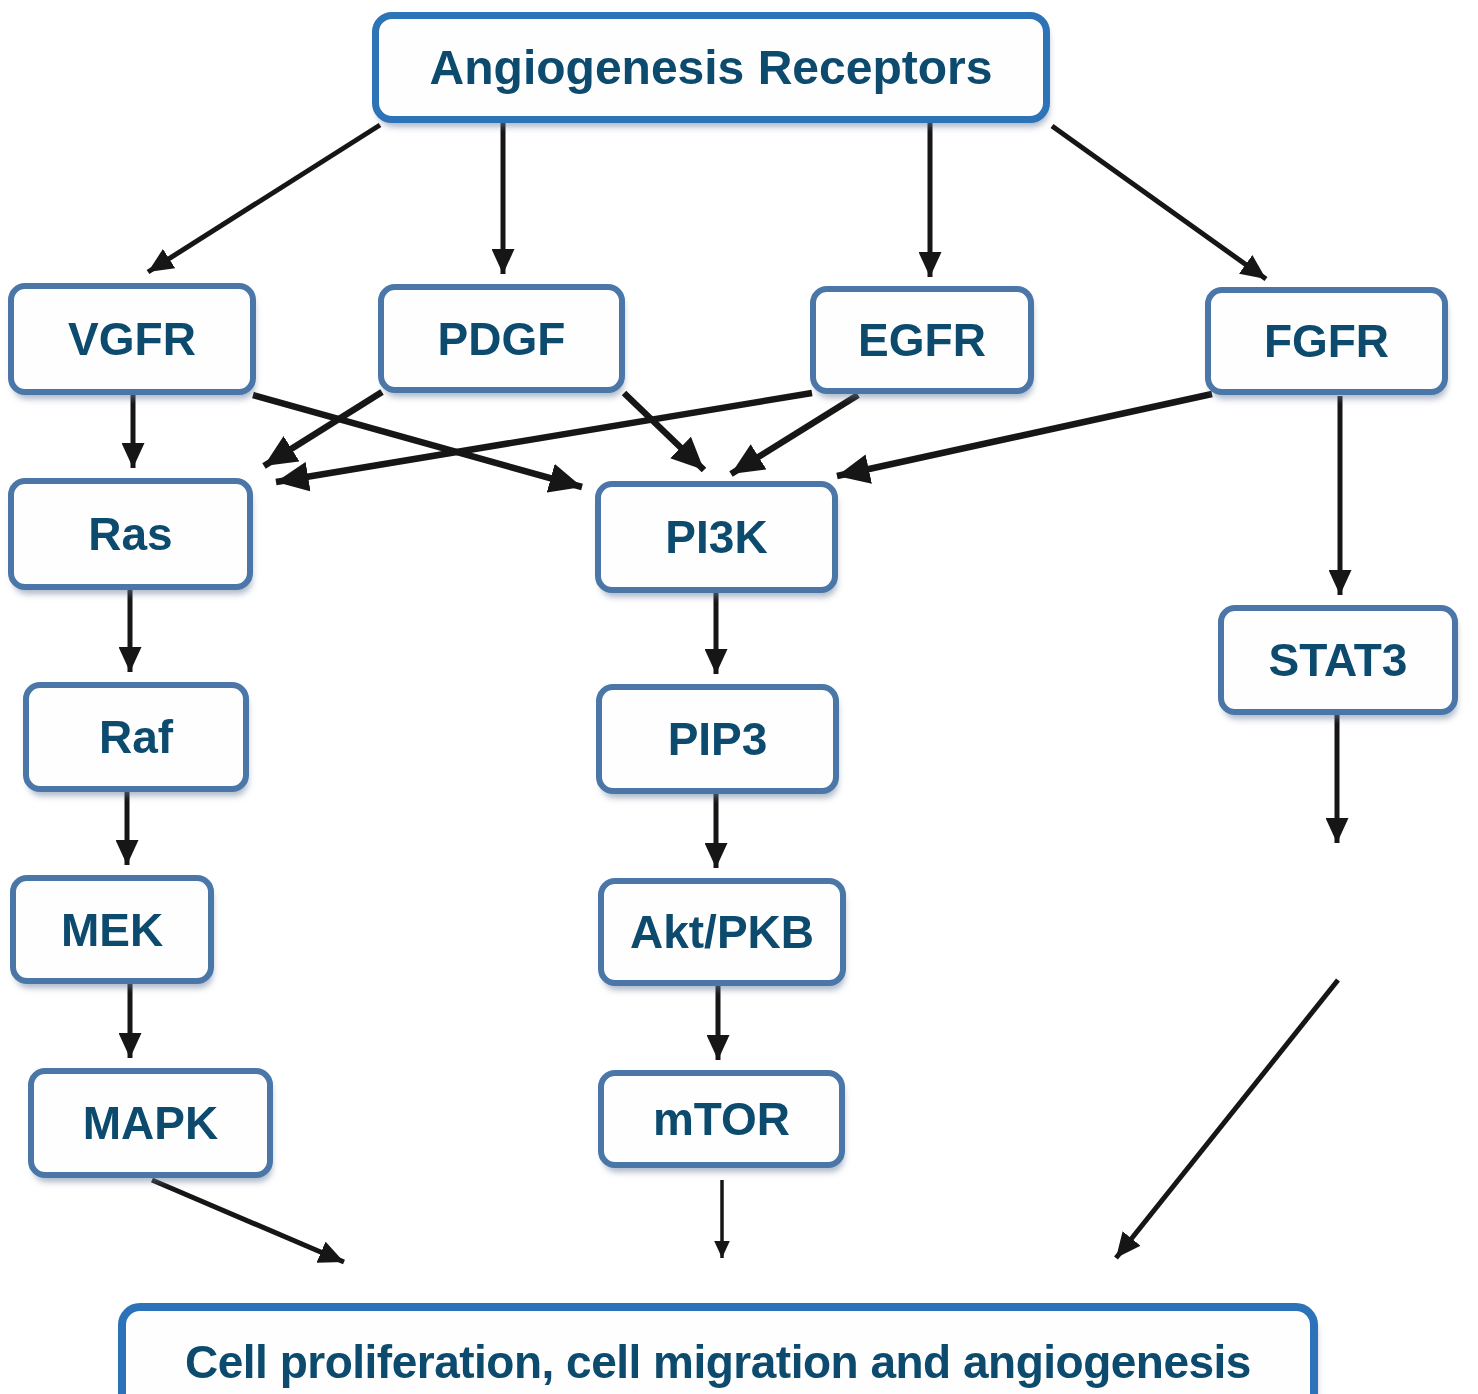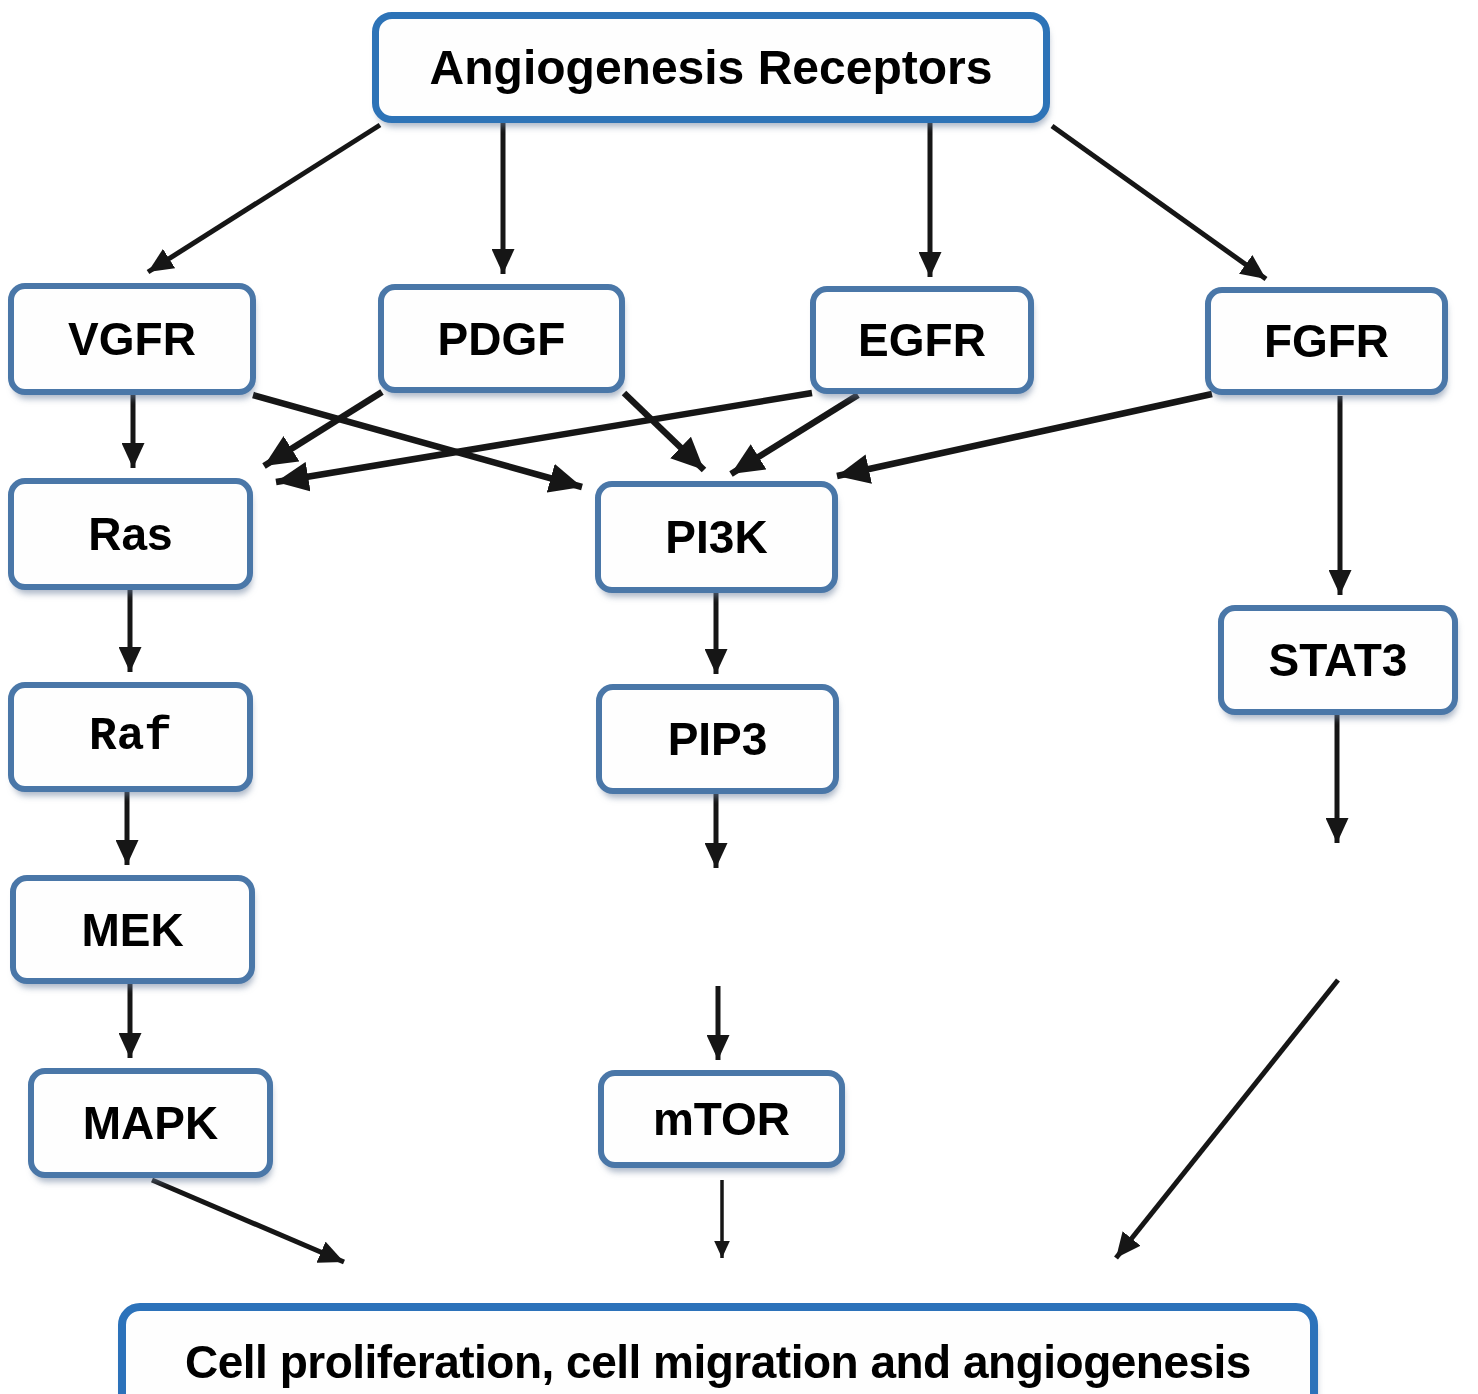--- a/index.html
+++ b/index.html
@@ -25,21 +25,21 @@
   .w-thin{stroke-width:3.5;}
   .ah{fill:var(--arrow-color);}
   .node{
     position:absolute;
     box-sizing:border-box;
     display:flex;align-items:center;justify-content:center;
     background:var(--box-fill);
     border:6px solid var(--box-border);
     border-radius:17px;
     box-shadow:2px 7px 6px -3px var(--shadow);
-    color:#000000;
+    color:#0c4a6e;
     font-weight:700;font-size:46px;
     white-space:nowrap;
     z-index:2;
     text-align:right;
   }
   .node-receptors{
     border-color:var(--accent-border);
     border-width:7px;font-size:48px;border-radius:20px;
   }
   .node-outcome{
@@ -93,23 +93,24 @@
 
   <div class="node" style="left:8px;top:283px;width:248px;height:112px;">VGFR</div>
   <div class="node" style="left:378px;top:284px;width:247px;height:109px;">PDGF</div>
   <div class="node" style="left:810px;top:286px;width:224px;height:108px;">EGFR</div>
   <div class="node" style="left:1205px;top:287px;width:243px;height:108px;">FGFR</div>
 
   <div class="node" style="left:8px;top:478px;width:245px;height:112px;">Ras</div>
   <div class="node" style="left:595px;top:481px;width:243px;height:112px;">PI3K</div>
   <div class="node" style="left:1218px;top:605px;width:240px;height:110px;">STAT3</div>
 
-  <div class="node" style="left:8px;top:682px;width:245px;height:110px;font-family:Liberation Mono, monospace;">Raf</div>
+  <div class="node" style="left:23px;top:682px;width:226px;height:110px;">Raf</div>
   <div class="node" style="left:596px;top:684px;width:243px;height:110px;">PIP3</div>
 
-  <div class="node" style="left:10px;top:875px;width:245px;height:109px;">MEK</div>
+  <div class="node" style="left:10px;top:875px;width:204px;height:109px;">MEK</div>
+  <div class="node" style="left:598px;top:878px;width:248px;height:108px;">Akt/PKB</div>
 
   <div class="node" style="left:10px;top:1068px;width:245px;height:110px;margin-left:18px;">MAPK</div>
   <div class="node" style="left:598px;top:1070px;width:247px;height:98px;">mTOR</div>
 
   <div class="node node-outcome" style="left:118px;top:1268px;width:1200px;height:118px;margin-top:35px;">Cell proliferation, cell migration and angiogenesis</div>
 
 </div>
 
 </body></html>

